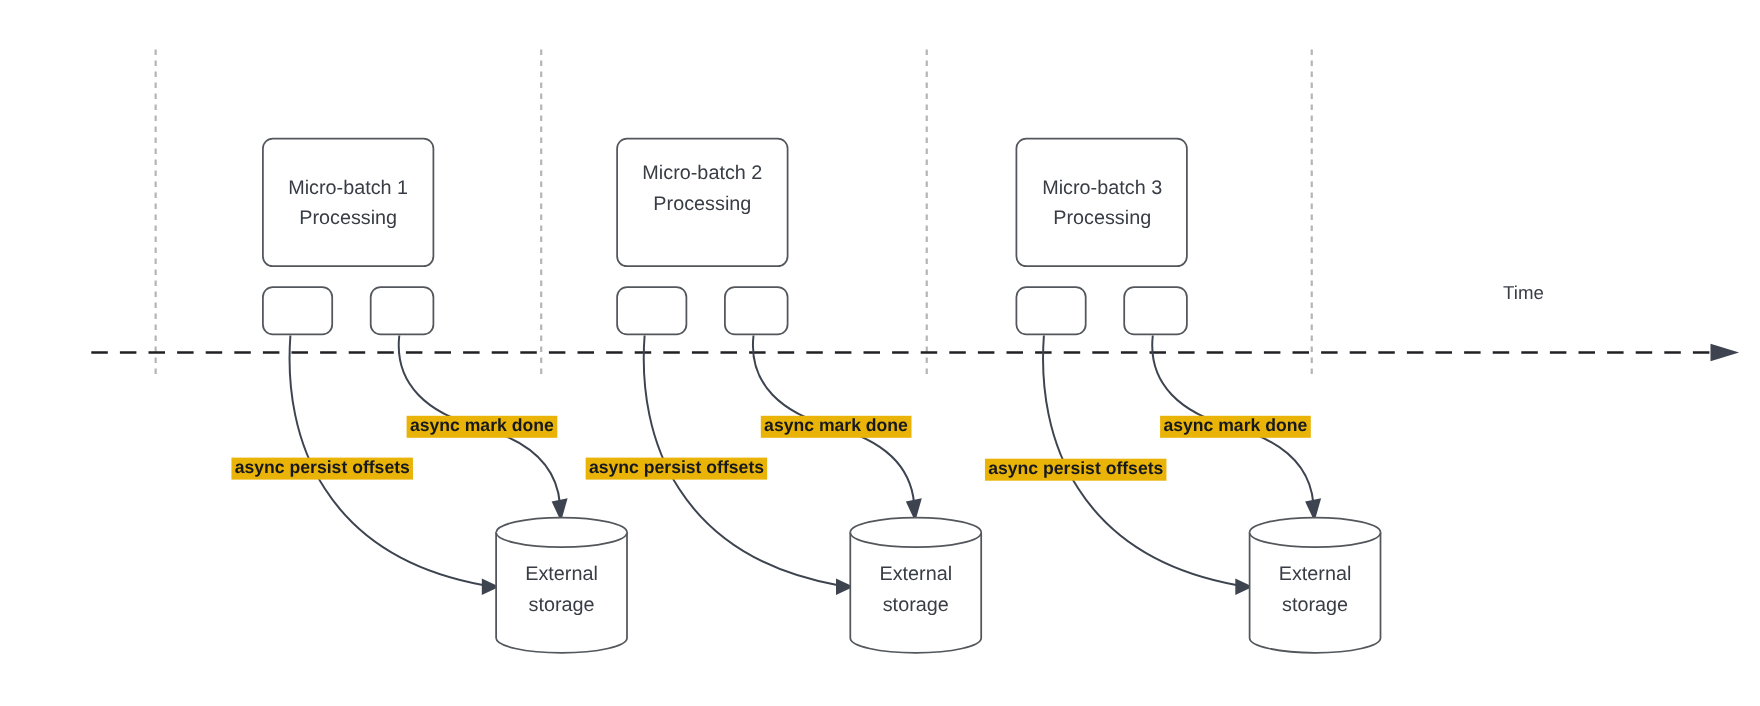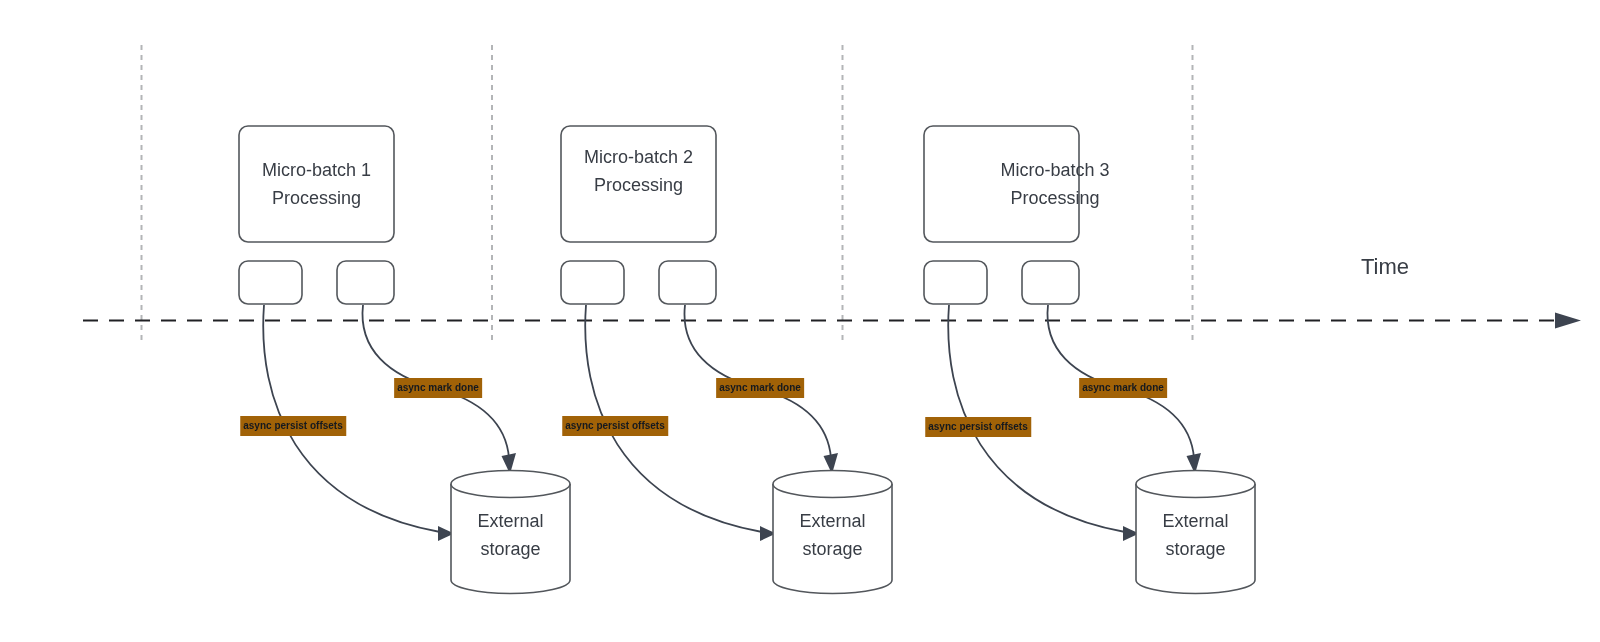--- a/index.html
+++ b/index.html
@@ -34,30 +34,30 @@
     transform: translate(-50%, -50%);
     white-space: pre-line;
     text-align: center;
   }
   .node-title {
     font-size: 18px;
     line-height: 28px;
     color: var(--shape-text);
   }
   .edge-label {
-    font-size: 10px;
+    font-size: 16px;
     font-weight: 700;
     line-height: 18px;
     color: var(--label-text);
-    background: #a16207;
+    background: #eab308;
     padding: 1px 3px;
     white-space: nowrap;
   }
   .axis-label {
-    font-size: 22px;
+    font-size: 17px;
     color: var(--shape-text);
     white-space: nowrap;
   }
 </style>
 </head>
 <body>
 
 <div class="canvas">
 
   <svg class="layer" width="1600" height="642" viewBox="0 0 1600 642">
@@ -104,21 +104,21 @@
       <rect class="shape" x="337" y="261" width="57" height="43" rx="9"></rect>
       <path class="shape" d="M451,484 a59.5,13.5 0 0 1 119,0 l0,96 a59.5,13.5 0 0 1 -119,0 z"></path>
       <path class="shape" fill="none" d="M451,484 a59.5,13.5 0 0 0 119,0"></path>
     </g>
   </svg>
 
   <div class="lbl node-title" style="left:316.5px; top:184px;">Micro-batch 1
 Processing</div>
   <div class="lbl node-title" style="left:638.5px; top:171px;">Micro-batch 2
 Processing</div>
-  <div class="lbl node-title" style="left:1055px; top:184px;text-align:center;">Micro-batch 3
+  <div class="lbl node-title" style="left:1002px; top:184px;text-align:center;">Micro-batch 3
 Processing</div>
 
   <div class="lbl edge-label" style="left:293px; top:426px;">async persist offsets</div>
   <div class="lbl edge-label" style="left:615px; top:426px;">async persist offsets</div>
   <div class="lbl edge-label" style="left:978px; top:427px;">async persist offsets</div>
 
   <div class="lbl edge-label" style="left:438px; top:388px;">async mark done</div>
   <div class="lbl edge-label" style="left:760px; top:388px;">async mark done</div>
   <div class="lbl edge-label" style="left:1123px; top:388px;">async mark done</div>
 

